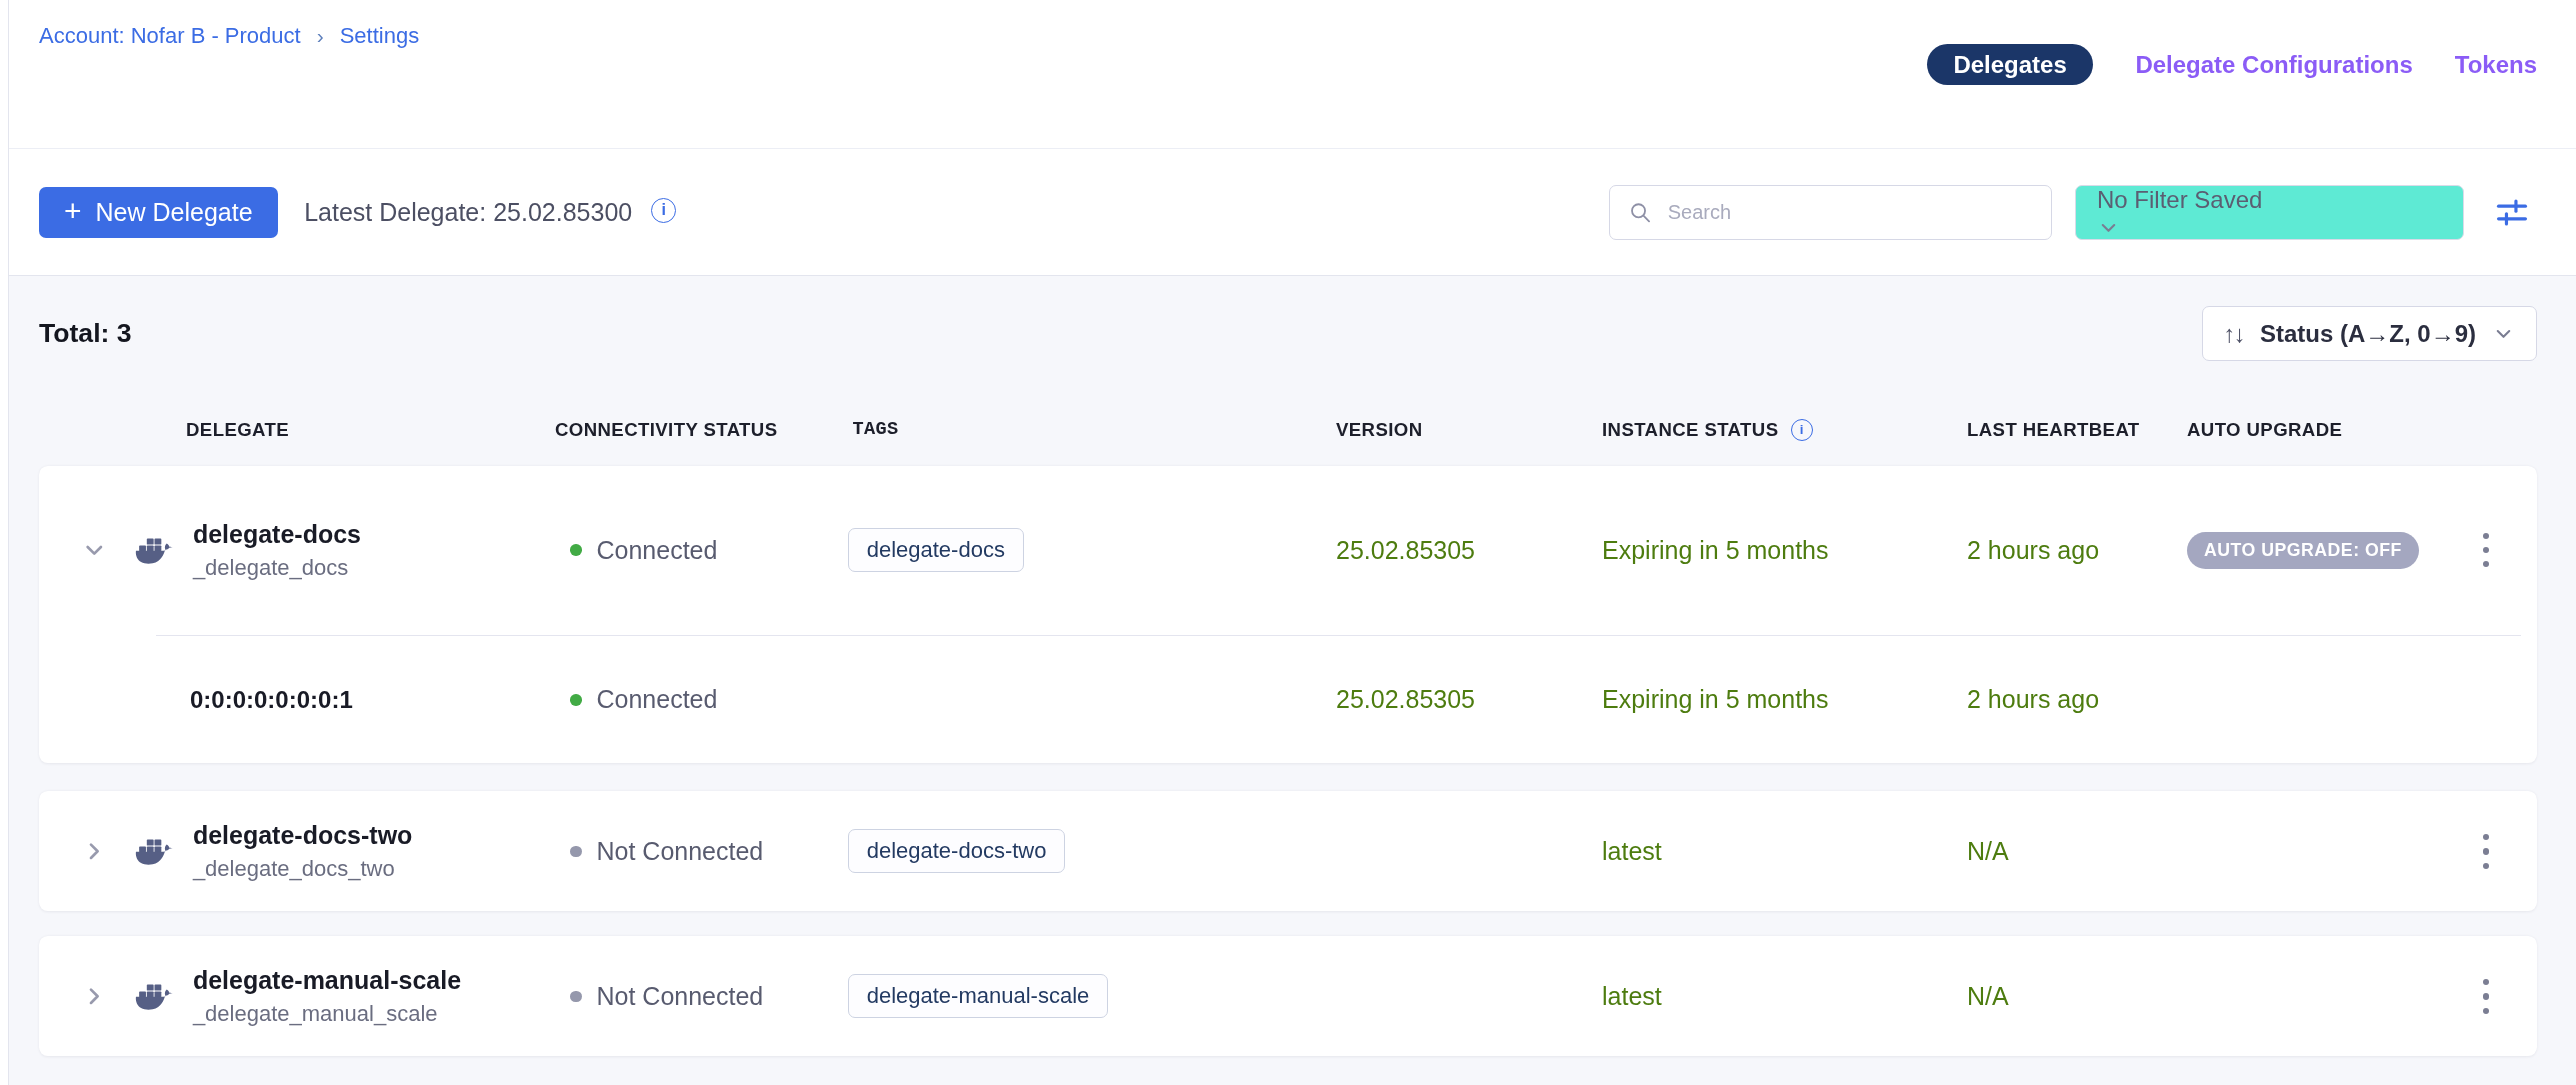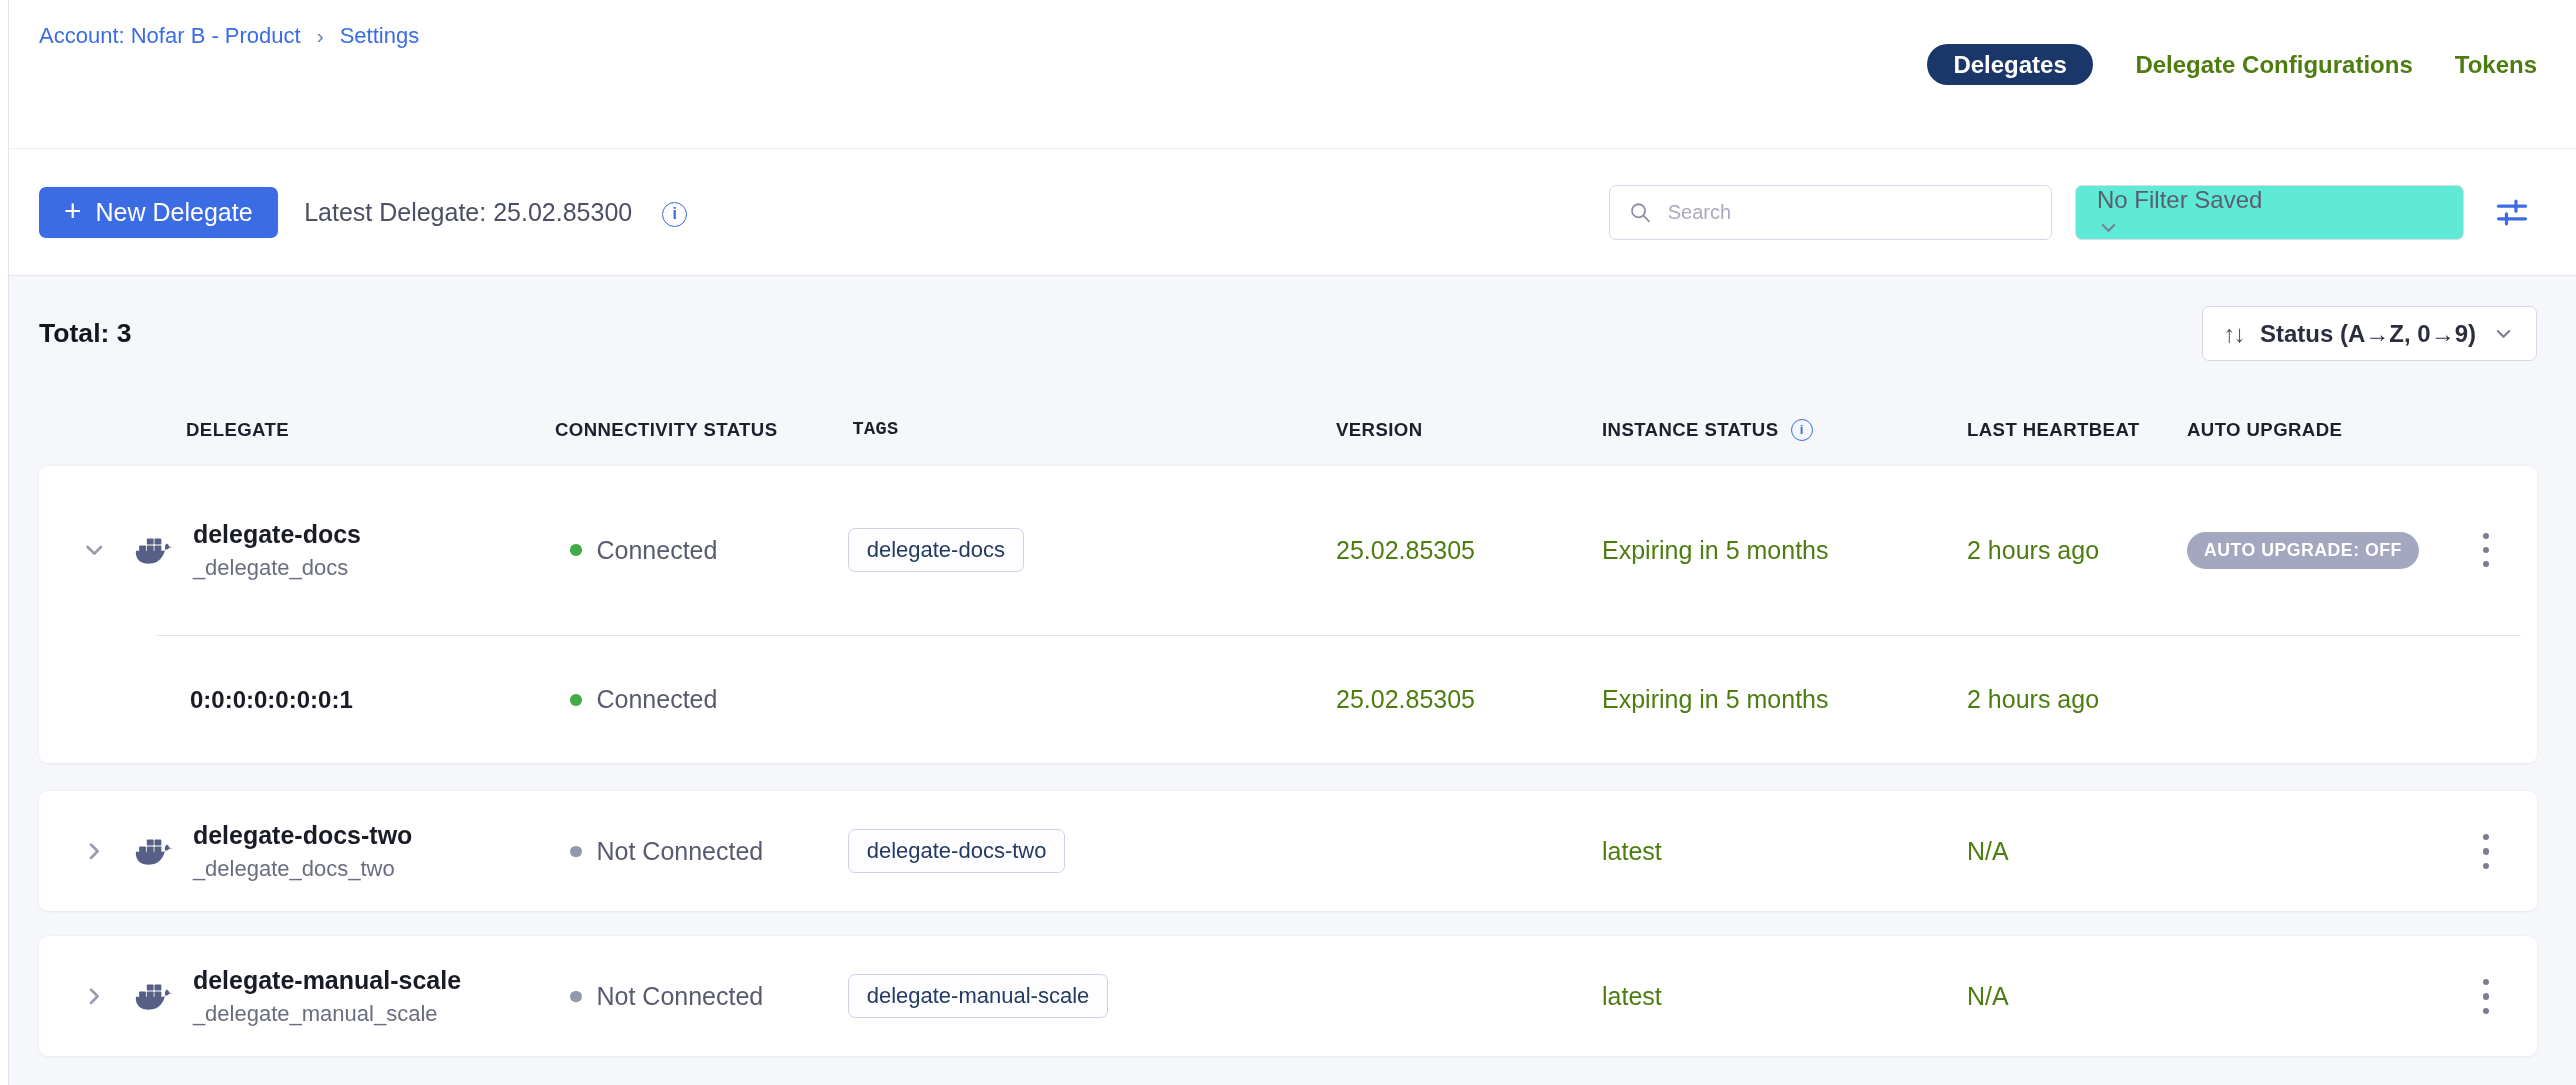--- a/index.html
+++ b/index.html
@@ -12,28 +12,28 @@
   .left-rail { position:absolute; left:0; top:0; bottom:0; width:8.9px; background:#ffffff; border-right:0.9px solid #e3e5ee; z-index:20; }
 
   
   .header { position:relative; height:149px; padding:23px 39px 0 39px; background:#fff; border-bottom:0.9px solid #eceef5; }
   .breadcrumb { display:flex; align-items:center; gap:16px; font-size:22px; }
   .breadcrumb a { color:#3b6ce4; text-decoration:none; cursor:pointer; }
   .crumb-sep { color:#5d7fbc; font-size:21px; }
   .page-title { margin:12.4px 0 0 0; font-size:35px; font-weight:700; color:#13151f; letter-spacing:0.2px; }
   .tabs { position:absolute; right:39px; top:44px; display:flex; align-items:center; gap:42px; }
   .tab-pill { background:#1b3668; color:#fff; font-size:24px; font-weight:600; height:41px; padding:0 26.6px; border-radius:20.4px; display:flex; align-items:center; cursor:pointer; }
-  .tab-link { color:#4d7c0f; font-size:24px; font-weight:600; cursor:pointer; }
+  .tab-link { color:#8b5cf6; font-size:24px; font-weight:600; cursor:pointer; }
 
   
   .toolbar { height:127px; padding:0 39px; background:#fff; border-bottom:0.9px solid #e3e5ee; display:flex; align-items:center; justify-content:space-between; }
   .toolbar-left { display:flex; align-items:center; gap:26.6px; }
   .btn-new { height:51px; padding:0 25px; background:#3b6ce4; border:none; border-radius:7px; color:#fff; font-size:25px; font-weight:500; display:flex; align-items:center; gap:14px; cursor:pointer; font-family:inherit; }
   .btn-new .plus { font-size:30px; font-weight:400; line-height:1; margin-top:-2.7px; }
-  .latest { display:flex; align-items:flex-end; gap:30px; font-size:25px; color:#4c4f63; }
+  .latest { display:flex; align-items:flex-start; gap:19px; font-size:25px; color:#4c4f63; }
   .info-icon { width:25px; height:25px; border:1.8px solid #3b6ce4; border-radius:50%; color:#3b6ce4; font-size:16px; font-weight:700; display:inline-flex; align-items:center; justify-content:center; cursor:pointer; flex:0 0 auto; }
   .toolbar-right { display:flex; align-items:center; gap:23px; }
   .search-box { width:443px; height:55px; border:0.9px solid #d6d8e6; border-radius:7px; background:#fff; display:flex; align-items:center; gap:14px; padding:0 17.7px; }
   .search-box input { border:none; outline:none; background:transparent; font-size:20px; color:#2b2e3f; width:100%; font-family:inherit; }
   .search-box input::placeholder { color:#a9abbd; }
   .filter-select { width:389px; height:55px; background:#5eead4; border:0.9px solid #d9dbe8; border-radius:7px; display:flex; justify-content:space-between; padding:0 21px; font-size:24px; color:#5b5e72; cursor:pointer;flex-direction:column; }
   .sliders-btn { width:50px; height:50px; display:flex; align-items:center; justify-content:center; background:none; border:none; cursor:pointer; }
 
   
   .content { height:831px; background:#f6f7fb; padding:30px 39px 0 39px; }

